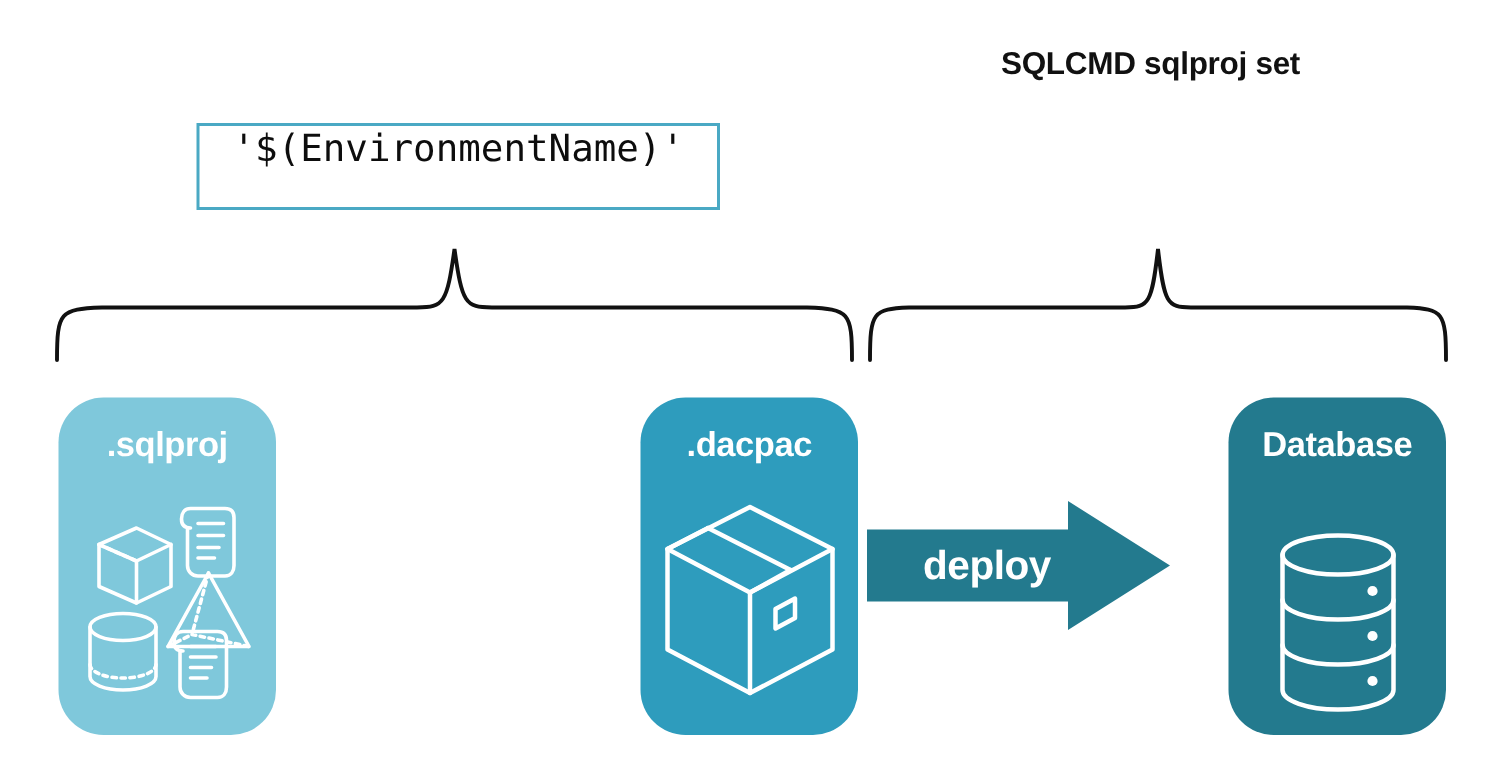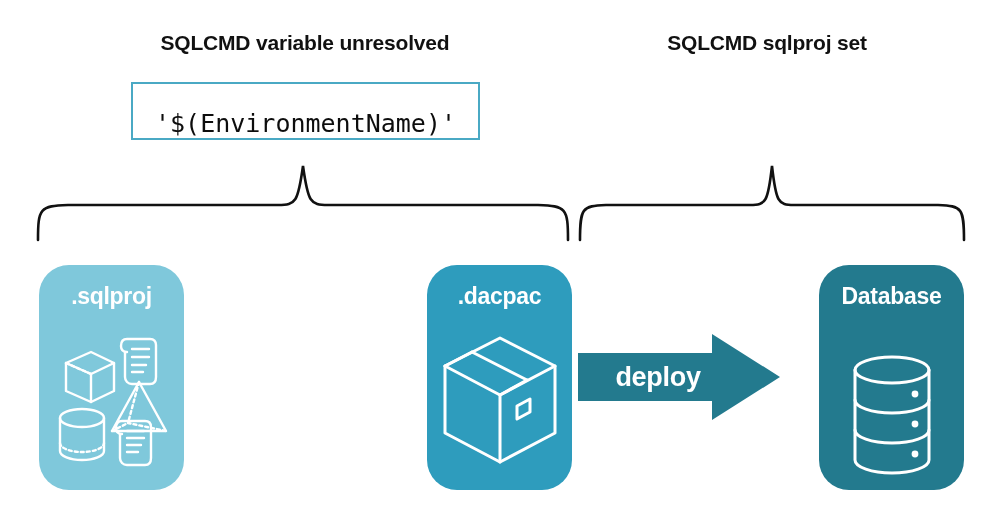--- a/index.html
+++ b/index.html
@@ -32,21 +32,21 @@
   #heading-left  { left: 90px;  top: 31px; width: 430px; }
   #heading-right { left: 600px; top: 31px; width: 334px; }
 
   
   .code-box {
     position: absolute;
     box-sizing: border-box;
     background: #ffffff;
     border: 2px solid #4aa9c4;
     display: flex;
-    align-items: flex-end;
+    align-items: flex-start;
     justify-content: center;
     font-family: "DejaVu Sans Mono", "Liberation Mono", monospace;
     font-size: 25px;
     color: #0d0d0d;
     white-space: nowrap;
   }
   #code-box-left  { left: 131px; top: 82px; width: 349px; height: 58px; }
   #code-box-right { left: 668px; top: 82px; width: 198px; height: 58px; }
 
   
@@ -113,21 +113,20 @@
     color: #ffffff;
     letter-spacing: -0.3px;
     pointer-events: none;
   }
 </style>
 </head>
 <body>
 
 <div id="canvas">
 
-  <div class="group-heading" id="heading-left">SQLCMD variable unresolved</div>
 
   <div class="group-heading" id="heading-right">SQLCMD sqlproj set</div>
 
   <div class="code-box" id="code-box-left">
     <span>'$(EnvironmentName)'</span>
   </div>
 
 
   <svg class="brace" id="brace-left" viewBox="0 0 550 82" preserveAspectRatio="none">
     <path d="M 10,80

